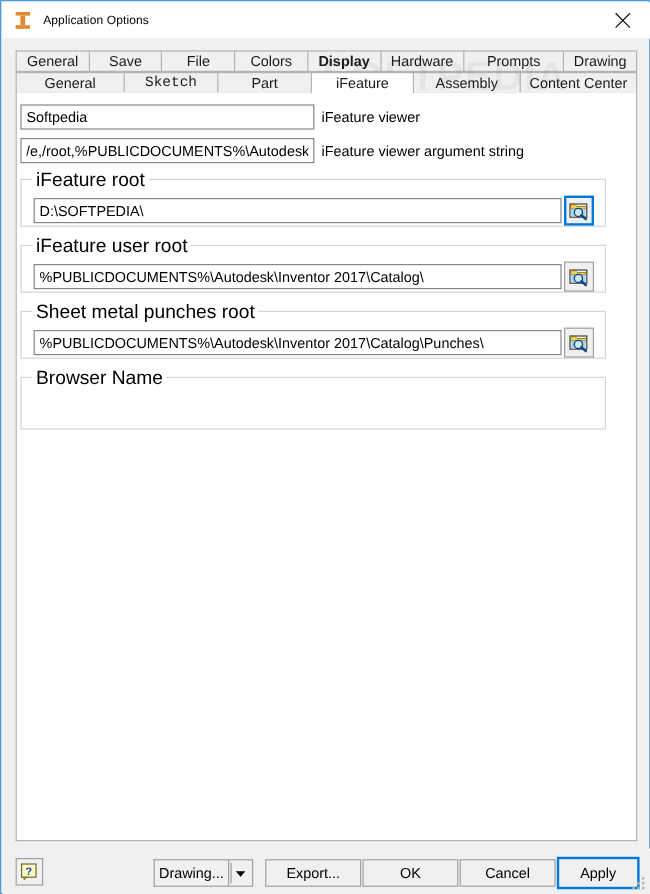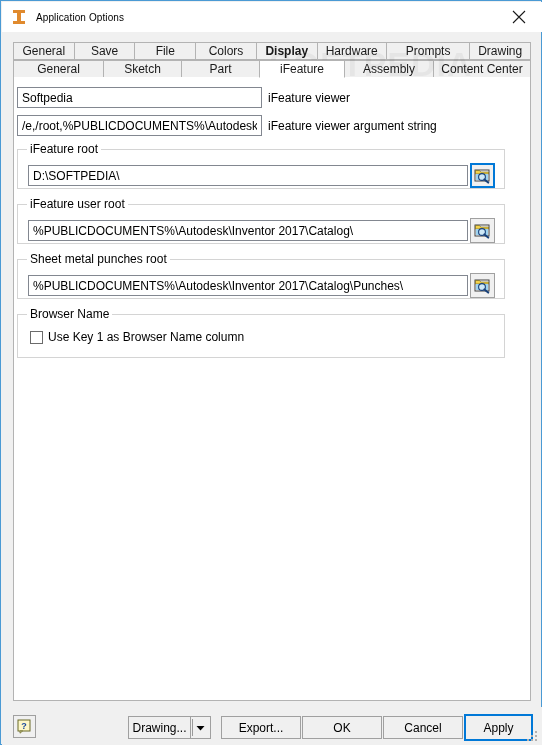--- a/index.html
+++ b/index.html
@@ -171,21 +171,21 @@
     box-sizing: border-box;
     border: 1px solid #d4d4d4;
     background: transparent;
   }
   .group-title {
     position: absolute;
     top: -8px;
     left: 9px;
     background: #ffffff;
     padding: 0 3px;
-    font-size: 12px;
+    font-size: 16px;
     color: #000000;
     white-space: nowrap;
   }
   .grp-path-input {
     position: absolute;
     left: 10px;
     top: 15px;
     width: 440px;
     height: 21px;
   }
@@ -366,21 +366,21 @@
           <span>Prompts</span>
         </div>
         <div class="tab" style="width: 65px;">
           <span>Drawing</span>
         </div>
       </div>
     <div class="tabrow row2">
         <div class="tab" style="width: 90px;">
           <span>General</span>
         </div>
-        <div class="tab" style="width: 78px;">
+        <div class="tab" style="width: 78px; font-family: Liberation Mono, monospace;">
           <span>Sketch</span>
         </div>
         <div class="tab" style="width: 78px;">
           <span>Part</span>
         </div>
         <div class="tab selected" style="width: 86px;">
           <span>iFeature</span>
         </div>
         <div class="tab" style="width: 88px;">
           <span>Assembly</span>
@@ -440,24 +440,20 @@
         <path d="M1.5 3.5 L5.5 3.5 L6.8 5 L14.5 5 L14.5 7 L1.5 7 Z" fill="#f2d14b" stroke="#7a6a1c" stroke-width="0.7"></path>
         <rect x="2" y="7" width="12" height="6" fill="#9fd3ef"></rect>
         <circle cx="8" cy="10" r="3.4" fill="#cfe9f7" stroke="#17407a" stroke-width="1.1"></circle>
         <path d="M10.4 12.4 L14.2 15.6" stroke="#17407a" stroke-width="2" stroke-linecap="round"></path>
       </svg>
     </span>
   </div>
 
   <div class="groupbox" id="grp-browser-name">
     <span class="group-title">Browser Name</span>
-    <label class="cb-row">
-      <span class="cb-box"></span>
-      <span class="cb-label">Use Key 1 as Browser Name column</span>
-    </label>
   </div>
 
   <div class="bottombar">
     <span class="help-btn">
       <svg width="15" height="15" viewBox="0 0 15 15">
         <rect x="1" y="1" width="12" height="11" fill="#fdf8c8" stroke="#6a6a28" stroke-width="1"></rect>
         <path d="M3 12 L3 14.2 L5.6 12 Z" fill="#fdf8c8" stroke="#6a6a28" stroke-width="0.8"></path>
         <text x="7" y="10" font-family="Liberation Sans, sans-serif" font-size="9" font-weight="bold" fill="#18499c" text-anchor="middle">?</text>
       </svg>
     </span>

